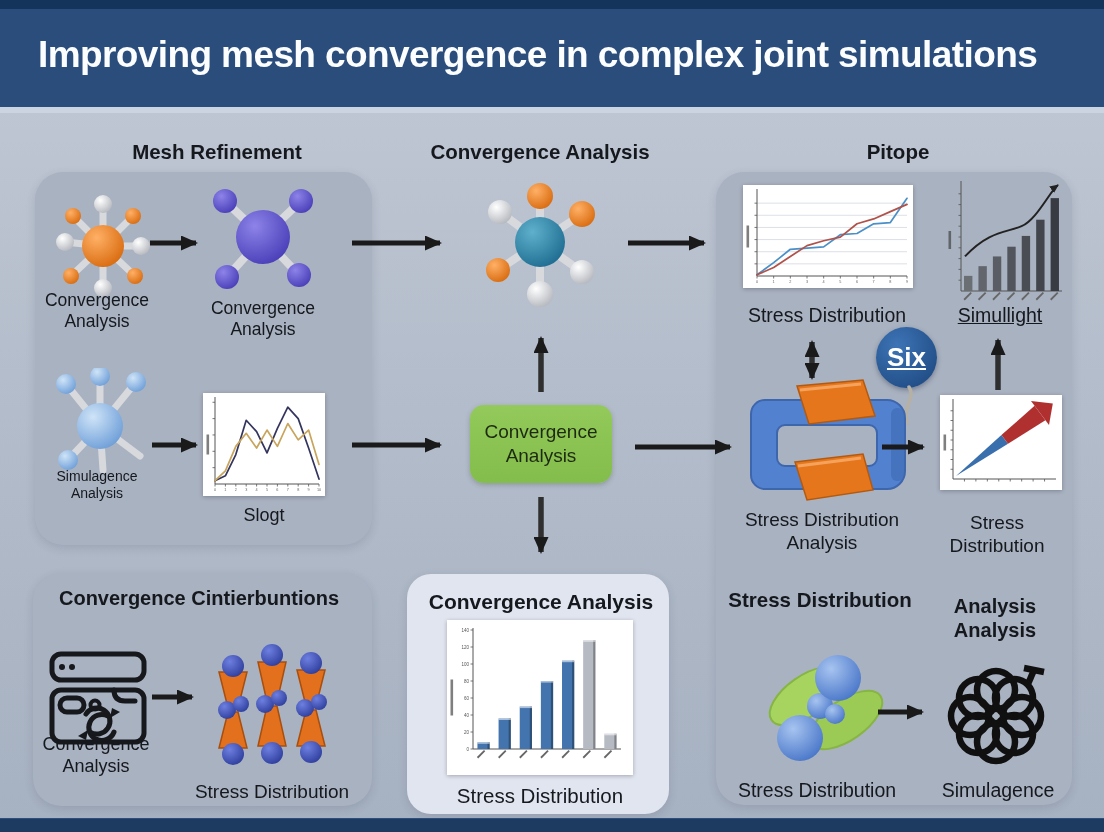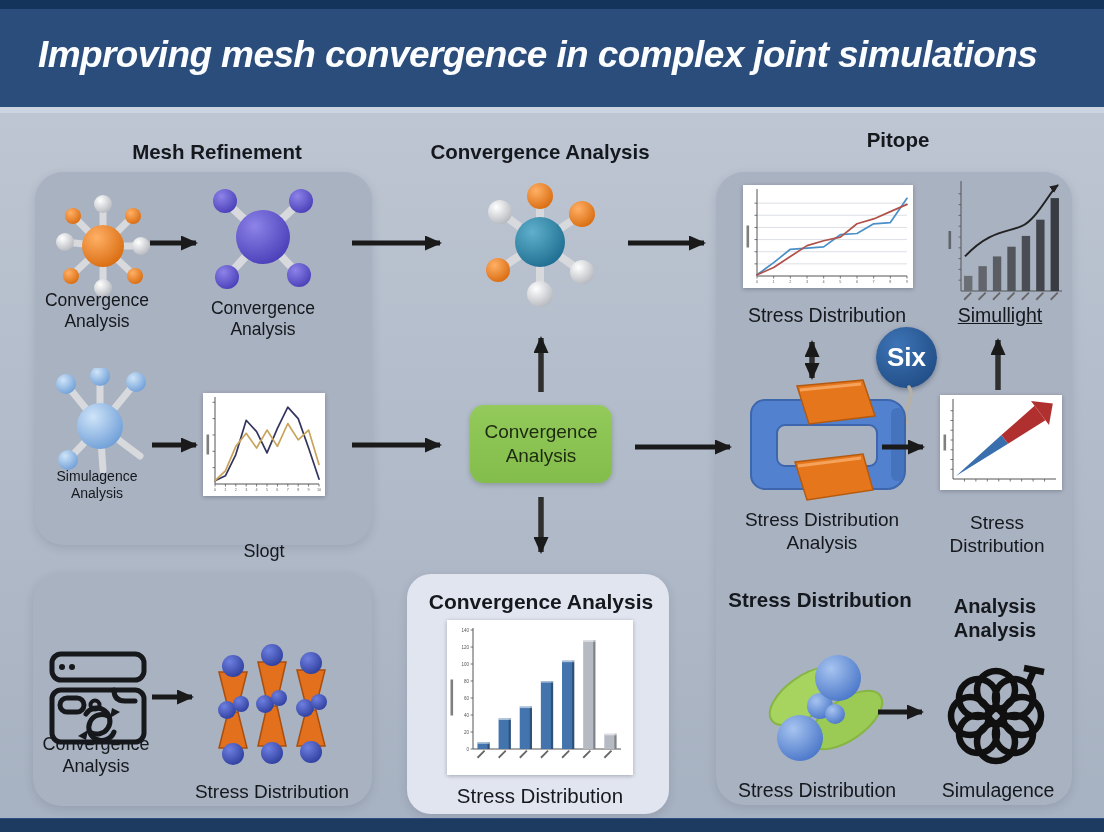--- a/index.html
+++ b/index.html
@@ -3,21 +3,21 @@
 <meta charset="utf-8">
 <style>
   html,body{margin:0;padding:0;background:#9aa5b5;}
   .canvas{
     position:relative;width:1104px;height:832px;overflow:hidden;
     font-family:"Liberation Sans",sans-serif;
     background:linear-gradient(180deg,#c2c9d6 0%,#b4bdcb 45%,#a6b1c1 100%);
   }
   .hdr{position:absolute;left:0;top:0;width:1104px;height:107px;background:#2b4d7c;}
   .hdr-topstrip{position:absolute;left:0;top:0;width:1104px;height:9px;background:#14345c;}
-  .hdr-title{position:absolute;left:38px;top:34px;font-size:37px;font-weight:bold;color:#fbfdff;letter-spacing:-0.6px;white-space:nowrap;font-style:italic;}
+  .hdr-title{position:absolute;left:38px;top:34px;font-size:37px;font-weight:bold;color:#fbfdff;letter-spacing:-0.6px;white-space:nowrap;}
   .hdr-understrip{position:absolute;left:0;top:107px;width:1104px;height:6px;background:#ccd4e1;}
   .footbar{position:absolute;left:0;top:818px;width:1104px;height:14px;background:#1d3a61;border-top:1px solid #2c4d7d;}
   .panel{position:absolute;background:#a9b2c1;border-radius:28px;box-shadow:0 3px 10px rgba(40,50,70,.14);}
   .panel.light{background:#e1e5ef;border-radius:24px;}
   .sec-h{position:absolute;transform:translateX(-50%);font-weight:bold;color:#15181d;text-align:center;white-space:pre-line;line-height:1.2;}
   .lbl{position:absolute;transform:translateX(-50%);text-align:center;color:#15181d;white-space:pre-line;line-height:1.22;}
   .chartbox{position:absolute;background:#ffffff;box-shadow:0 1px 4px rgba(20,25,40,.3);}
   .icon-abs{position:absolute;}
   .greenbox{
     position:absolute;left:470px;top:405px;width:142px;height:78px;
@@ -25,20 +25,21 @@
     display:flex;align-items:center;justify-content:center;text-align:center;
     font-size:19px;line-height:1.25;color:#1d2a10;white-space:pre-line;
     box-shadow:0 2px 5px rgba(40,60,30,.25);
   }
   .badge{
     position:absolute;left:876px;top:327px;width:61px;height:61px;border-radius:50%;
     background:radial-gradient(circle at 35% 30%,#3d74b6,#235089 75%);
     display:flex;align-items:center;justify-content:center;
     color:#ffffff;font-weight:bold;font-size:26px;
     box-shadow:0 2px 5px rgba(20,30,50,.35);
+    text-decoration:underline;
   }
   svg{display:block;}
   .overlay{position:absolute;left:0;top:0;pointer-events:none;}
 </style>
 </head>
 <body>
 
 <div class="canvas">
 
   <svg width="0" height="0" style="position:absolute" aria-hidden="true">
@@ -83,21 +84,22 @@
   </div>
   <div class="hdr-understrip"></div>
 
   <div class="panel" style="left:35px;top:172px;width:337px;height:373px;"></div>
   <div class="panel" style="left:716px;top:172px;width:356px;height:633px;"></div>
   <div class="panel" style="left:33px;top:573px;width:339px;height:233px;"></div>
   <div class="panel light" style="left:407px;top:574px;width:262px;height:240px;"></div>
 
   <div class="sec-h" style="left:217px;top:140px;font-size:20.5px;text-align:center;">Mesh Refinement</div>
   <div class="sec-h" style="left:540px;top:140px;font-size:20.5px;">Convergence Analysis</div>
-  <div class="sec-h" style="left:898px;top:128px;font-size:20.5px;">Pitope</div>
+  <div class="sec-h" style="left:898px;top:140px;font-size:20.5px;">Pitope</div>
+  <div class="sec-h" style="left:199px;top:586px;font-size:20px;">Convergence Cintierbuntions</div>
   <div class="sec-h" style="left:541px;top:589px;font-size:21px;">Convergence Analysis</div>
   <div class="sec-h" style="left:820px;top:588px;font-size:20.5px;">Stress Distribution</div>
   <div class="sec-h" style="left:995px;top:594px;font-size:20px;">Analysis
 Analysis</div>
 
   <svg class="icon-abs" style="left:55px;top:190px;" width="100" height="110" viewBox="0 0 100 110">
     <g stroke="#d7d9dd" stroke-width="7" stroke-linecap="round">
       <line x1="48" y1="56" x2="48" y2="16"></line>
         <line x1="48" y1="56" x2="78" y2="26"></line>
         <line x1="48" y1="56" x2="18" y2="26"></line>
@@ -436,21 +438,21 @@
         <circle cx="114" cy="62" r="8"></circle>
     </g>
   </svg>
 
   <div class="lbl" style="left:97px;top:290px;font-size:17.5px;">Convergence
 Analysis</div>
   <div class="lbl" style="left:263px;top:298px;font-size:17.5px;">Convergence
 Analysis</div>
   <div class="lbl" style="left:97px;top:468px;font-size:14px;">Simulagence
 Analysis</div>
-  <div class="lbl" style="left:264px;top:505px;font-size:18px;margin-top:36px;">Slogt</div>
+  <div class="lbl" style="left:264px;top:505px;font-size:18px;">Slogt</div>
   <div class="lbl" style="left:827px;top:304px;font-size:19.5px;">Stress Distribution</div>
   <div class="lbl" style="left:1000px;top:304px;font-size:19.5px;text-decoration:underline;">Simullight</div>
   <div class="lbl" style="left:822px;top:508px;font-size:19px;">Stress Distribution
 Analysis</div>
   <div class="lbl" style="left:997px;top:511px;font-size:19px;">Stress Distribution</div>
   <div class="lbl" style="left:96px;top:734px;font-size:18px;">Convergence
 Analysis</div>
   <div class="lbl" style="left:272px;top:780px;font-size:19px;">Stress Distribution</div>
   <div class="lbl" style="left:540px;top:783px;font-size:20.5px;">Stress Distribution</div>
   <div class="lbl" style="left:817px;top:779px;font-size:19.5px;">Stress Distribution</div>

